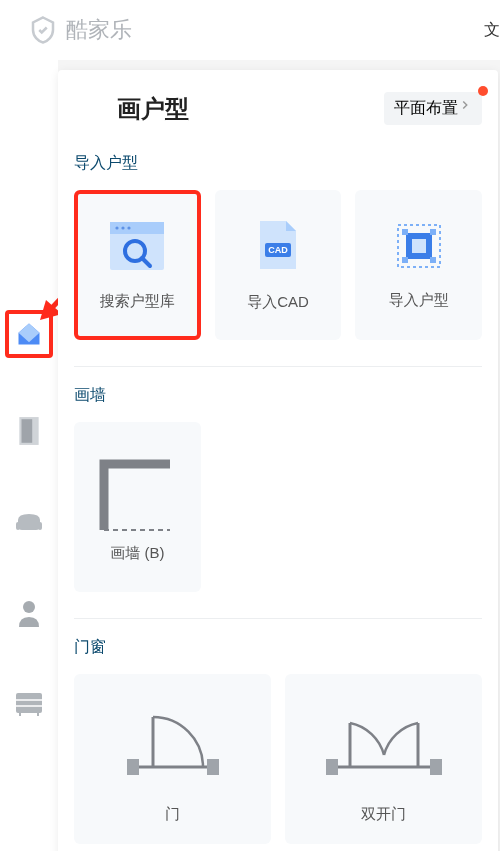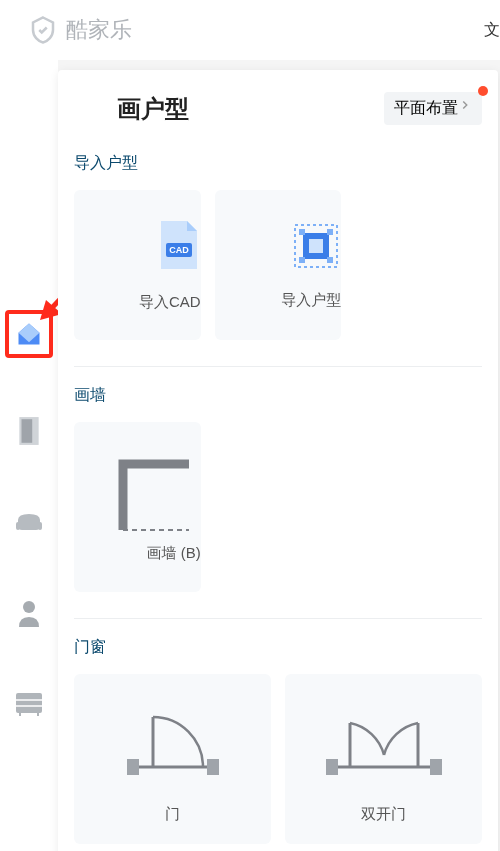--- a/index.html
+++ b/index.html
@@ -125,21 +125,21 @@
     display: grid;
     grid-template-columns: repeat(3, 1fr);
     gap: 14px;
   }
   .card {
     background: #f7f9fb;
     border-radius: 6px;
     height: 150px;
     display: flex;
     flex-direction: column;
-    align-items: flex-end;
+    align-items: center;
     justify-content: center;
     gap: 20px;
     cursor: pointer;
   }
   .card.selected {
     border: 4px solid #ff2b1c;
   }
   .card-label {
     font-size: 15px;
     color: #555;
@@ -241,20 +241,32 @@
       <svg width="14" height="14" viewBox="0 0 24 24" fill="none" stroke="#999" stroke-width="2.5">
           <polyline points="9 6 15 12 9 18"></polyline>
         </svg>
       <div class="red-dot"></div>
     </div>
   </div>
 
   <div class="section-title">导入户型</div>
   <div class="grid3">
 
+    <div class="card selected">
+      <svg width="58" height="52" viewBox="0 0 58 52">
+        <rect x="2" y="2" width="54" height="48" rx="2" fill="#cfe3fc"></rect>
+        <rect x="2" y="2" width="54" height="12" fill="#a9cdfb"></rect>
+        <circle cx="9" cy="8" r="1.6" fill="#5e92e6"></circle>
+        <circle cx="15" cy="8" r="1.6" fill="#5e92e6"></circle>
+        <circle cx="21" cy="8" r="1.6" fill="#5e92e6"></circle>
+        <circle cx="27" cy="31" r="10" fill="none" stroke="#2e6fe0" stroke-width="4"></circle>
+        <line x1="34" y1="38" x2="42" y2="46" stroke="#2e6fe0" stroke-width="4" stroke-linecap="round"></line>
+      </svg>
+      <div class="card-label">搜索户型库</div>
+    </div>
 
     <div class="card">
       <svg width="44" height="54" viewBox="0 0 44 54">
         <path d="M4 2 H30 L40 12 V50 H4 Z" fill="#cfe3fc"></path>
         <path d="M30 2 L40 12 H30 Z" fill="#a9cdfb"></path>
         <rect x="9" y="24" width="26" height="14" rx="2" fill="#3b7ee8"></rect>
         <text x="22" y="34" text-anchor="middle" font-size="9" fill="#fff" font-weight="bold">CAD</text>
       </svg>
       <div class="card-label">导入CAD</div>
     </div>

